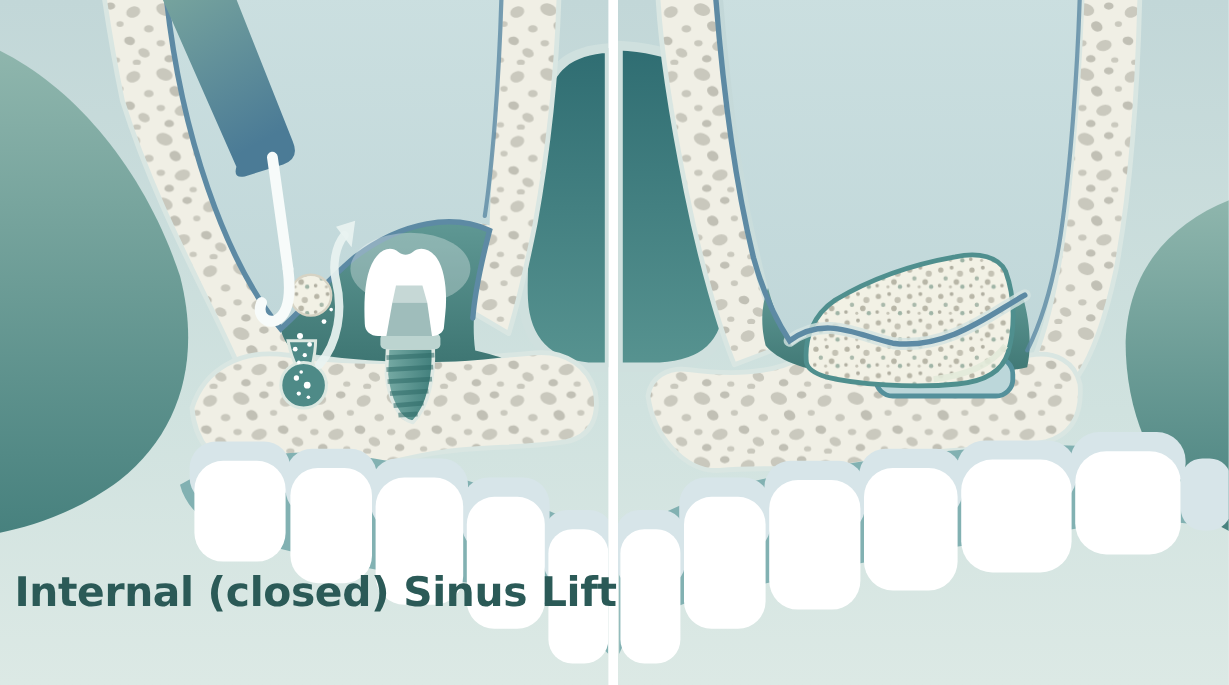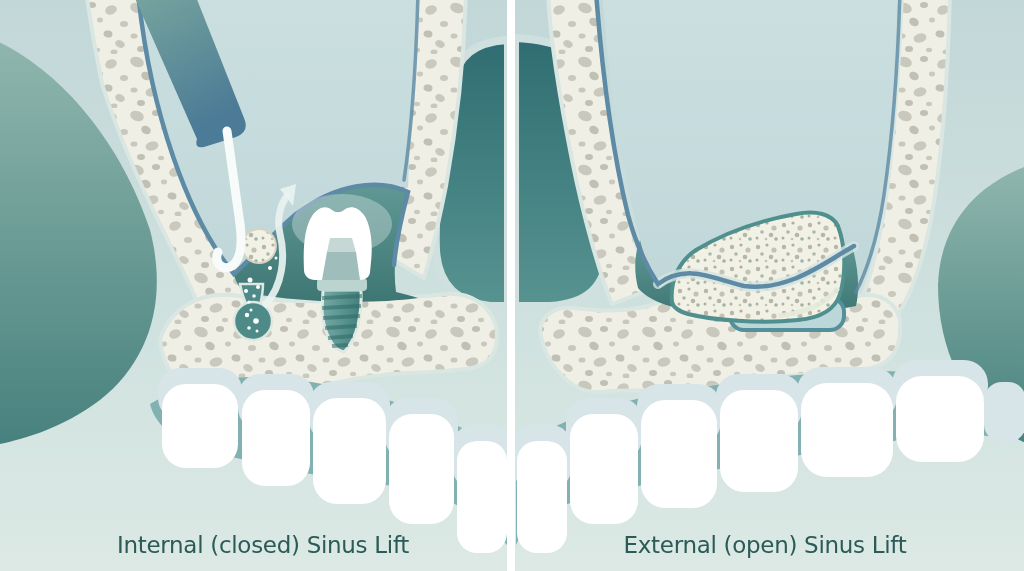--- a/index.html
+++ b/index.html
@@ -1,20 +1,20 @@
 <!DOCTYPE html>
 <html><head>
 <meta charset="utf-8">
 <style>
   html,body{margin:0;padding:0;background:#e8eeec;}
   .stage{position:relative;width:1024px;height:571px;overflow:hidden;
          font-family:"DejaVu Sans","Liberation Sans",sans-serif;}
   .stage svg{position:absolute;left:0;top:0;display:block;}
-  .panel-label{position:absolute;top:532px;transform:translateX(-50%);
-         font-size:23px;font-weight:400;letter-spacing:-0.3px;color:#2b5a57;
+  .panel-label{position:absolute;top:474px;transform:translateX(-50%);
+         font-size:34px;font-weight:700;letter-spacing:-0.3px;color:#2b5a57;
          white-space:nowrap;}
   .panel-label.left{left:263px;}
   .panel-label.right{left:765px;}
 </style>
 </head>
 <body>
 
 <div class="stage">
 <svg width="1024" height="571" viewBox="0 0 1024 571">
   <defs>
@@ -206,14 +206,13 @@
         <rect x="801" y="383" width="92" height="94" rx="26"></rect>
         <rect x="896" y="376" width="88" height="86" rx="26"></rect>
       </g>
     </g>
   </g>
 
   <rect x="507" y="0" width="8" height="571" fill="#ffffff"></rect>
 </svg>
 
 <div class="panel-label left" style="color: rgb(43, 90, 87);">Internal (closed) Sinus Lift</div>
-<div class="panel-label right" style="color: rgb(43, 90, 87);">External (open) Sinus Lift</div>
 </div>
 
 </body></html>

